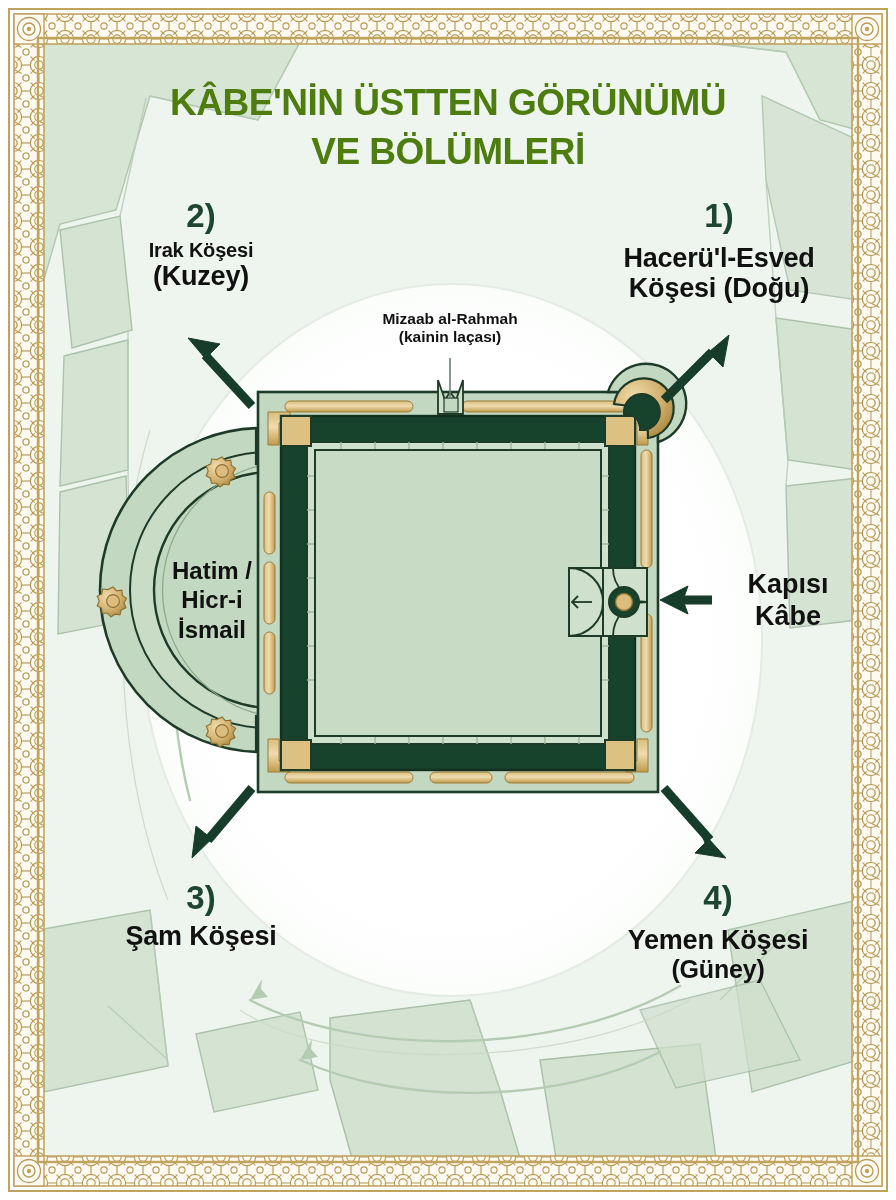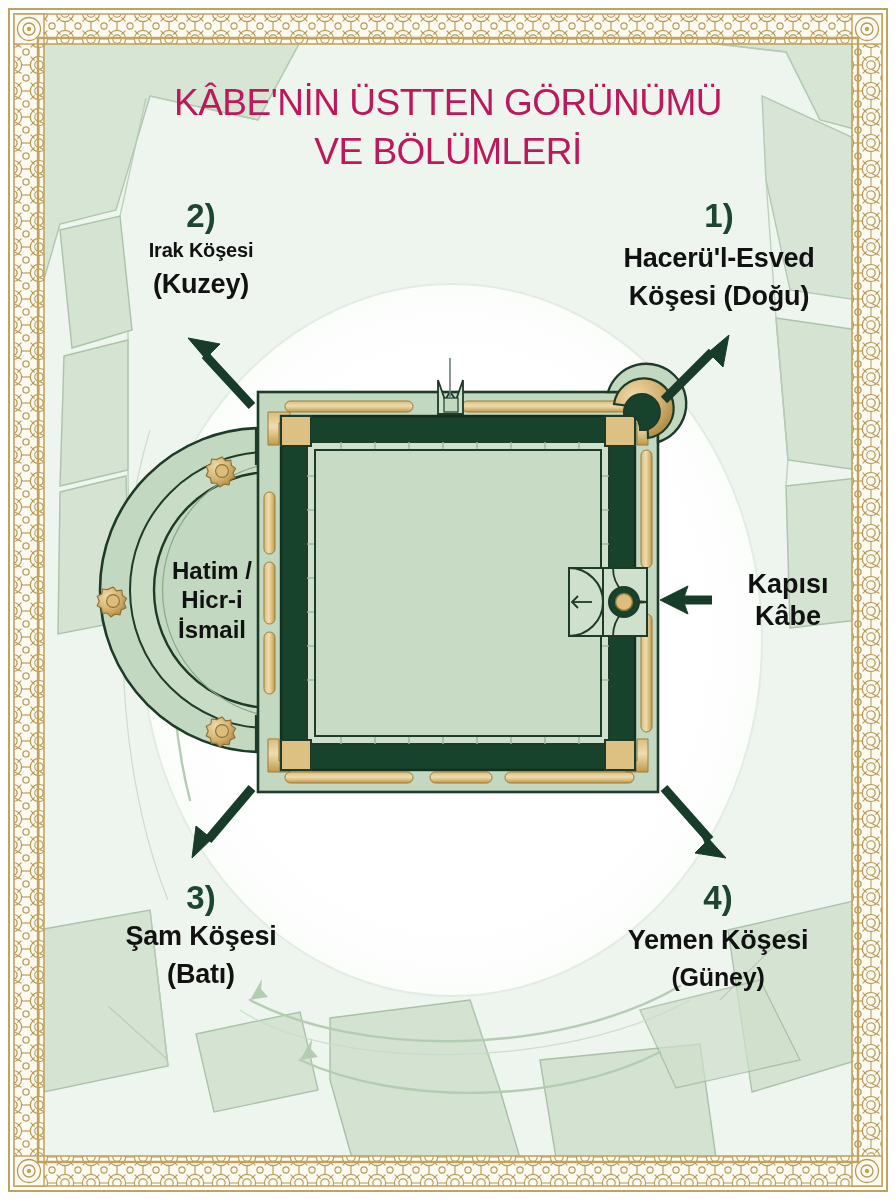--- a/index.html
+++ b/index.html
@@ -11,21 +11,21 @@
     position:relative;
   }
   #poster {
     position:absolute; inset:0;
     width:896px; height:1200px;
     background:#ffffff;
   }
   .layer { position:absolute; inset:0; width:896px; height:1200px; }
   .txt { position:absolute; text-align:center; color:#111111; line-height:1.12; }
   .num { color:#1d4630; font-weight:700; }
-  .corner-label { font-weight:700; letter-spacing:-0.2px;margin-top:8px; }
+  .corner-label { font-weight:700; letter-spacing:-0.2px; }
 </style>
 </head>
 <body>
 
 <div id="poster">
 
   <svg class="layer" viewBox="0 0 896 1200">
     <defs>
       <clipPath id="innerClip">
           <rect x="38" y="42" width="820" height="1116"></rect>
@@ -260,49 +260,52 @@
         <path d="M726 858 l-31 -5 l10 -10 l-6 -15 z" stroke-width="1"></path>
       </g>
 
       <g>
         <line x1="712" y1="600" x2="680" y2="600"></line>
         <path d="M660 600 l28 -14 l-5 14 l5 14 z" stroke-width="1"></path>
       </g>
     </g>
   </svg>
 
-  <div class="txt" style="left:120px; top:82px; width:656px; font-size:37px; font-weight:400; color:#be185d; letter-spacing:-0.5px;">
+  <div class="txt" style="left:120px; top:82px; width:656px; font-size:37px; font-weight:700; color:#4d7c0f; letter-spacing:-0.5px;">
     <div>KÂBE'NİN ÜSTTEN GÖRÜNÜMÜ</div>
     <div style="margin-top:8px;">VE BÖLÜMLERİ</div>
   </div>
 
   <div class="txt" style="left:574px; top:198px; width:290px;">
     <div class="num" style="font-size:33px;">1)</div>
     <div class="corner-label" style="font-size:27px; margin-top:8px;">Hacerü'l-Esved</div>
     <div class="corner-label" style="font-size:27px;">Köşesi (Doğu)</div>
   </div>
 
   <div class="txt" style="left:68px; top:198px; width:266px;">
     <div class="num" style="font-size:33px;">2)</div>
     <div class="corner-label" style="font-size:20px; margin-top:4px;">Irak Köşesi</div>
     <div class="corner-label" style="font-size:27px;">(Kuzey)</div>
   </div>
 
   <div class="txt" style="left:68px; top:880px; width:266px;">
     <div class="num" style="font-size:33px;">3)</div>
     <div class="corner-label" style="font-size:27px; margin-top:4px;">Şam Köşesi</div>
-    <div class="corner-label" style="font-size:27px;">(Batı)</div>
   </div>
 
   <div class="txt" style="left:578px; top:880px; width:280px;">
     <div class="num" style="font-size:33px;">4)</div>
     <div class="corner-label" style="font-size:27px; margin-top:8px;">Yemen Köşesi</div>
     <div class="corner-label" style="font-size:25px;">(Güney)</div>
   </div>
 
+  <div class="txt" style="left:352px; top:310px; width:196px; font-size:15.5px; font-weight:700;">
+    <div>Mizaab al-Rahmah</div>
+    <div style="margin-top:1px;">(kainin laçası)</div>
+  </div>
 
   <div class="txt" style="left:152px; top:556px; width:120px; font-size:24px; font-weight:700; line-height:1.22;">
     <div>Hatim /</div>
     <div>Hicr-i</div>
     <div>İsmail</div>
   </div>
 
   <div class="txt" style="left:716px; top:568px; width:144px; font-size:27px; font-weight:700; line-height:1.2;">
     <div>Kapısı</div>
     <div>Kâbe</div>

